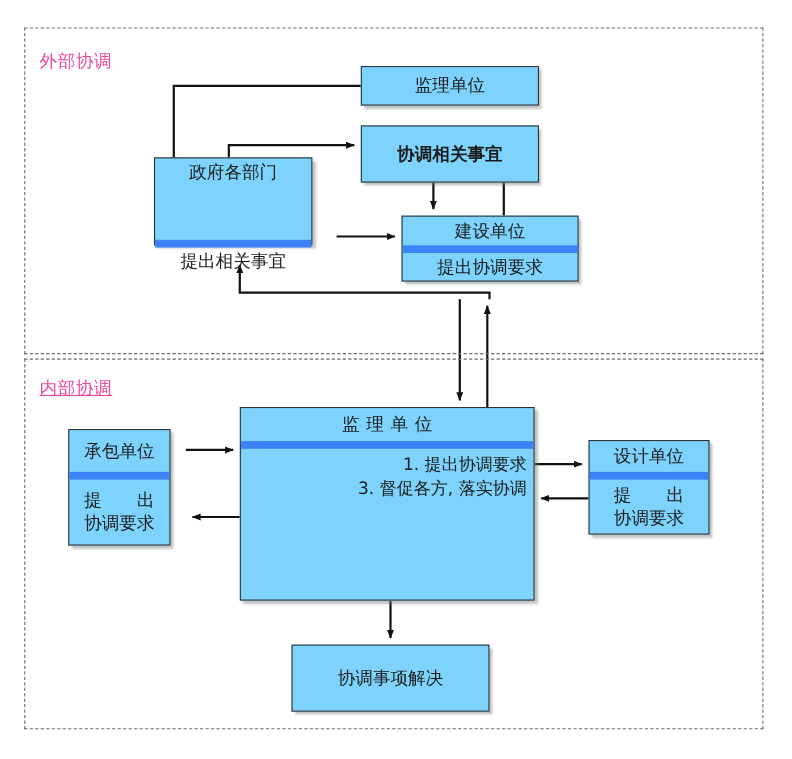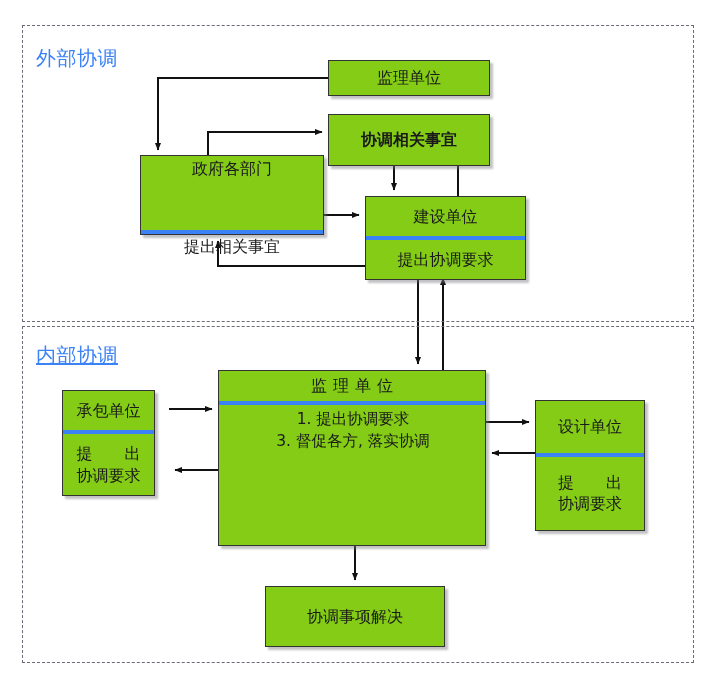--- a/index.html
+++ b/index.html
@@ -23,68 +23,68 @@
   .section {
     position: absolute;
     border: 1px dashed #6b6b78;
     background: transparent;
   }
   #section-external { left: 22px;  top: 25px;  width: 672px; height: 297px; }
   #section-internal { left: 22px;  top: 326px; width: 672px; height: 337px; }
 
   .section-label {
     position: absolute;
-    font-size: 20px;
+    font-size: 16px;
     line-height: 1;
     letter-spacing: 0.5px;
-    color: #3b82f6;
+    color: #ec4899;
     white-space: nowrap;
   }
   #label-external { left: 36px; top: 48px; }
   #label-internal { left: 36px; top: 345px; text-decoration: underline; }
 
   
   .node {
     position: absolute;
-    background: #84cc16;
+    background: #7dd3fc;
     border: 1px solid #333;
     box-shadow: 3px 3px 2px rgba(120,120,125,0.45);
     display: flex;
     flex-direction: column;
     z-index: 3;
   }
   .cell {
     flex: 1 1 auto;
     display: flex;
     align-items: center;
     justify-content: center;
     text-align: center;
     font-size: 16px;
     line-height: 1.35;
     padding: 2px 4px;
     white-space: pre-line;
   }
-  .cell + .cell { border-top: 4px solid #3b82f6; }
+  .cell + .cell { border-top: 7px solid #3b82f6; }
   .cell.title-spaced { letter-spacing: 6px; text-indent: 6px; }
 
   
   #node-jianli-top    { left: 328px; top: 60px;  width: 162px; height: 36px; }
   #node-xietiao-shiyi { left: 328px; top: 114px; width: 162px; height: 52px; font-weight: bold; }
-  #node-zhengfu       { left: 140px; top: 155px; width: 184px; height: 80px; gap: 48px; }
-  #node-jianshe       { left: 365px; top: 196px; width: 161px; height: 84px; }
+  #node-zhengfu       { left: 140px; top: 143px; width: 144px; height: 80px; gap: 48px; }
+  #node-jianshe       { left: 365px; top: 196px; width: 161px; height: 60px; }
 
   
   #node-chengbao      { left: 62px;  top: 390px; width: 93px; height: 106px; }
   #node-jianli-main   { left: 218px; top: 370px; width: 268px; height: 176px; }
-  #node-sheji         { left: 535px; top: 400px; width: 110px; height: 131px; }
+  #node-sheji         { left: 535px; top: 400px; width: 110px; height: 86px; }
   #node-jiejue        { left: 265px; top: 586px; width: 180px; height: 61px; }
 
   
   #node-jianli-main .cell.body {
-    align-items: center;
+    align-items: flex-end;
     justify-content: flex-start;
     text-align: left;
     padding: 3px 6px 3px 8px;
     font-size: 15.5px;
     line-height: 1.42;
   }
   #node-jianli-main .cell.head {
     flex: 0 0 30px;
     font-size: 16px;
   }

